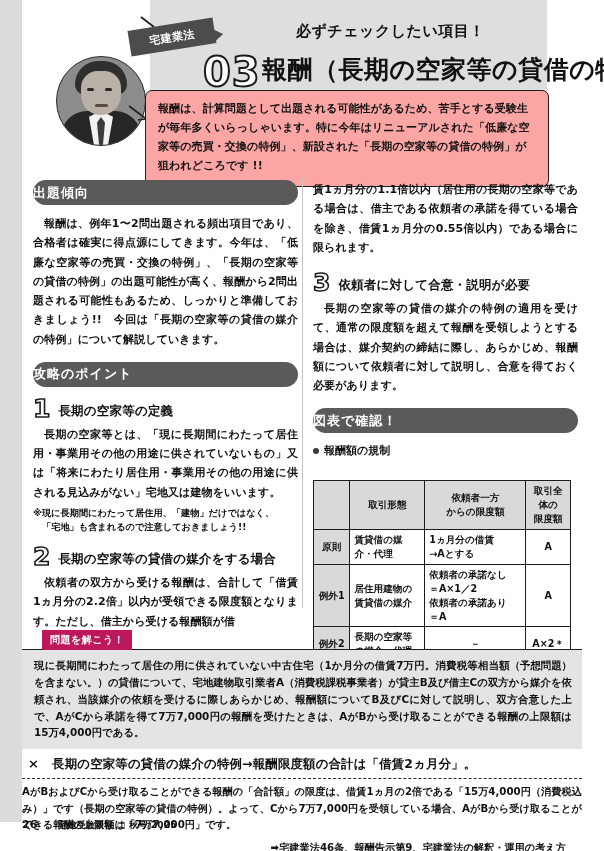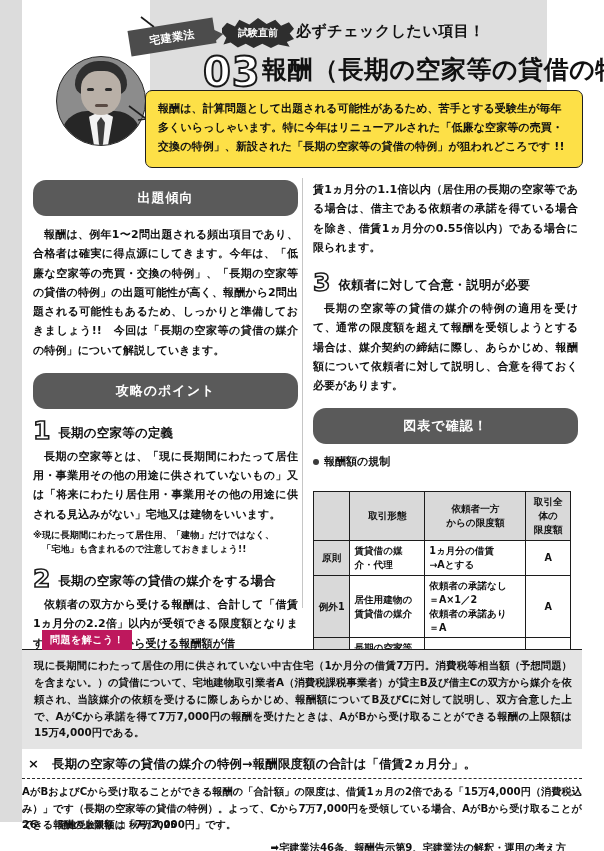--- a/index.html
+++ b/index.html
@@ -48,36 +48,36 @@
   }
   .head-tagline{position:absolute;left:296px;top:22px;font-size:15px;font-weight:bold;letter-spacing:.5px;}
   .num-03{
     position:absolute;left:203px;top:52px;font-size:40px;font-weight:bold;letter-spacing:1px;
     color:#ffffff;-webkit-text-stroke:2px #1a1a1a;
     font-family:"DejaVu Sans",sans-serif;line-height:1;
   }
   .head-title{position:absolute;left:262px;top:53px;font-size:25px;font-weight:bold;letter-spacing:.5px;white-space:nowrap;}
 
   .speech{
-    position:absolute;left:145px;top:90px;width:438px;
-    border:1.6px solid #1f1f1f;border-radius:7px;background:#fde047;
+    position:absolute;left:145px;top:90px;width:404px;
+    border:1.6px solid #1f1f1f;border-radius:7px;background:#fca5a5;
     padding:9px 11px 10px 12px;box-sizing:border-box;
   }
   .speech p{margin:0;font-size:11px;font-weight:bold;line-height:1.72;letter-spacing:.1px;}
   .speech-tail{position:absolute;left:128px;top:104px;width:20px;height:18px;}
 
   
   .col{position:absolute;top:180px;width:265px;}
   .col-l{left:33px;}
   .col-r{left:313px;}
   .col-divider{position:absolute;left:302px;top:178px;width:1px;height:430px;background:#c6c6c6;}
 
   .pill{
-    background:#5a5a5a;color:#fff;border-radius:13px;height:36px;
-    display:flex;align-items:center;justify-content:center;
+    background:#5a5a5a;color:#fff;border-radius:13px;height:25px;
+    display:flex;align-items:center;justify-content:flex-start;
     font-size:13px;font-weight:bold;letter-spacing:1px;margin:0 0 9px 0;
   }
   .body-p{font-size:11px;font-weight:bold;line-height:1.75;letter-spacing:.1px;margin:0 0 2px 0;text-align:justify;}
   .body-p.indent{text-indent:11px;}
   .note-p{font-size:9.2px;font-weight:bold;line-height:1.6;letter-spacing:0;margin:4px 0 0 0;}
   .note-p .l2{display:block;padding-left:9px;}
 
   .num-head{display:flex;align-items:flex-start;gap:8px;margin:10px 0 4px 0;}
   .num-glyph{
     font-size:25px;font-weight:bold;line-height:1;color:#fff;-webkit-text-stroke:1.6px #1a1a1a;
@@ -141,23 +141,20 @@
   </div>
 
   <svg class="tag-pointer" viewBox="0 0 16 12">
     <line x1="1" y1="1" x2="14" y2="11" stroke="#1a1a1a" stroke-width="1.6"></line>
   </svg>
 
   <div class="tag-law">
     <span>宅建業法</span>
   </div>
 
-  <div class="burst">
-    <span>試験直前</span>
-  </div>
 
   <div class="head-tagline">必ずチェックしたい項目！</div>
   <div class="num-03">03</div>
   <div class="head-title">報酬（長期の空家等の貸借の特例）</div>
 
   <svg class="speech-tail" viewBox="0 0 20 18">
     <polyline points="1,2 17,14" stroke="#1f1f1f" stroke-width="1.6" fill="none"></polyline>
     <polyline points="10,16 18,15" stroke="#1f1f1f" stroke-width="1.6" fill="none"></polyline>
   </svg>
   <div class="speech">

